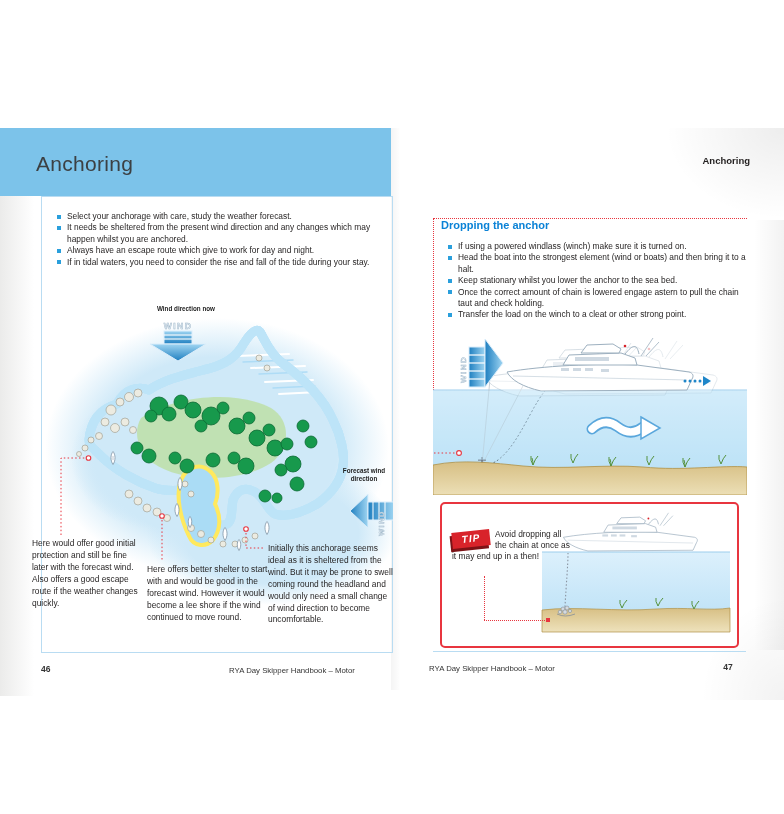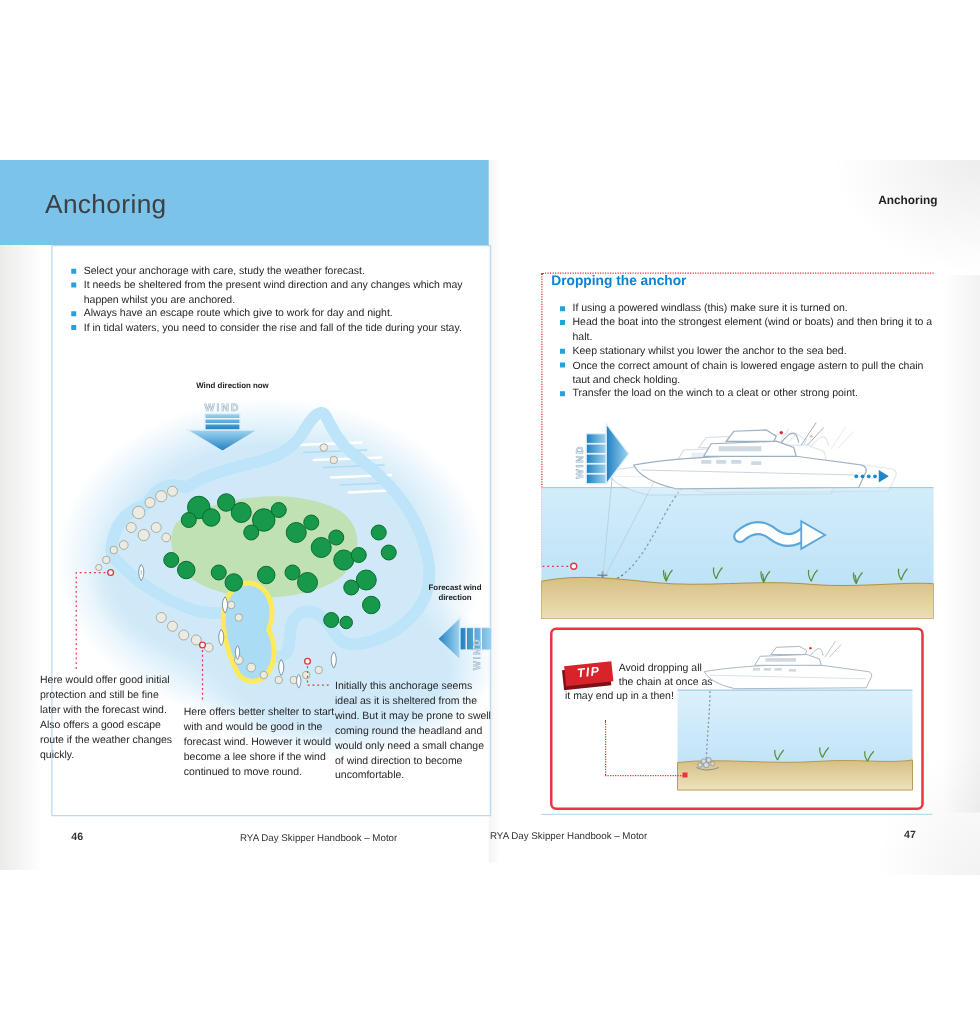--- a/index.html
+++ b/index.html
@@ -26,22 +26,22 @@
   ul.bullets li::before{content:"";position:absolute;left:1px;top:3.5px;width:4px;height:4px;background:#2a9fdc;}
   .bullets-left{left:56px;top:211px;width:320px;}
   .fig-label{font-size:6.3px;font-weight:bold;color:#222;text-align:center;line-height:7.5px;}
   .wind-now-label{left:146px;top:305px;width:80px;}
   .forecast-label{left:334px;top:467px;width:60px;}
   .annotation{font-size:8.4px;line-height:11.9px;color:#221f1f;}
   .annotation-1{left:32px;top:538px;width:106px;}
   .annotation-2{left:147px;top:564px;width:124px;}
   .annotation-3{left:268px;top:543px;width:126px;}
   .footer-num{font-size:8.5px;font-weight:bold;color:#333;}
-  .footer-title{font-size:7.8px;color:#333;}
-  .fnum-l{left:41px;top:664px;margin-left:16px;}
+  .footer-title{font-size:7.8px;color:#333;text-align:center;}
+  .fnum-l{left:41px;top:664px;}
   .ftitle-l{left:192px;top:666px;width:200px;}
   .ftitle-r{left:392px;top:664px;width:200px;}
   .fnum-r{left:706px;top:662px;width:44px;text-align:center;}
   
   .running-head{left:600px;top:155px;width:150px;text-align:right;font-size:9.5px;font-weight:bold;color:#221f1f;}
   .red-frame{left:433px;top:218px;width:313px;height:235px;
              border-left:1px dotted #e8353f;border-top:1px dotted #e8353f;}
   .section-title{left:441px;top:219px;font-size:11px;font-weight:bold;color:#0a82d6;}
   .bullets-right{left:447px;top:241px;width:300px;}
   .blue-bottom-line{left:433px;top:651px;width:313px;height:0;border-top:1px solid #b9dcf2;}
@@ -248,21 +248,21 @@
   <div class="abs annotation annotation-3">Initially this anchorage seems ideal as it is sheltered from the wind. But it may be prone to swell coming round the headland and would only need a small change of wind direction to become uncomfortable.</div>
 
   <div class="abs footer-num fnum-l">46</div>
   <div class="abs footer-title ftitle-l">RYA Day Skipper Handbook – Motor</div>
 
   <div class="abs running-head">Anchoring</div>
   <div class="abs red-frame"></div>
   <div class="abs section-title">Dropping the anchor</div>
 
   <ul class="abs bullets bullets-right">
-    <li>If using a powered windlass (this) make sure it is turned on.</li>
+    <li>If using a powered windlass (winch) make sure it is turned on.</li>
     <li>Head the boat into the strongest element (wind or boats) and then bring it to a halt.</li>
     <li>Keep stationary whilst you lower the anchor to the sea bed.</li>
     <li>Once the correct amount of chain is lowered engage astern to pull the chain taut and check holding.</li>
     <li>Transfer the load on the winch to a cleat or other strong point.</li>
   </ul>
 
   <svg class="abs" style="left:433px;top:325px" width="314" height="170" viewBox="0 0 314 170">
     <defs>
       <linearGradient id="gw2" x1="0" y1="0" x2="0" y2="1">
         <stop offset="0%" stop-color="#e2f2fc"></stop>

